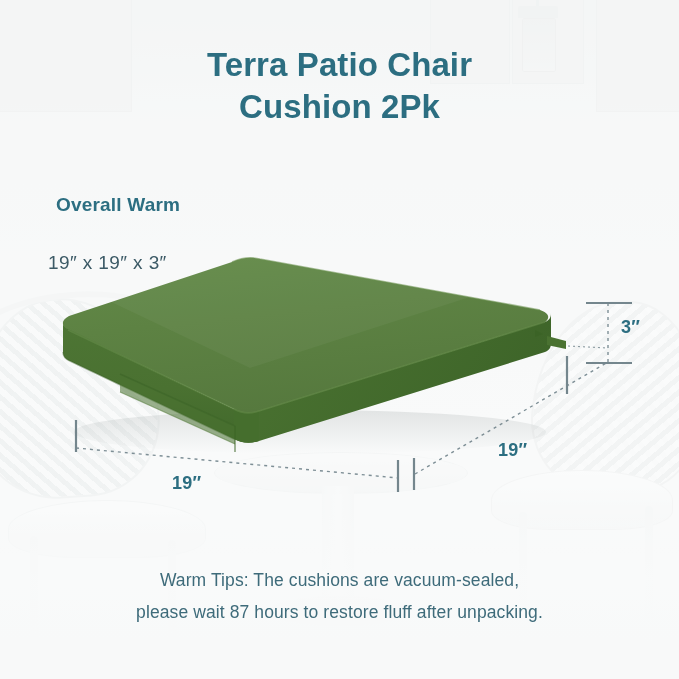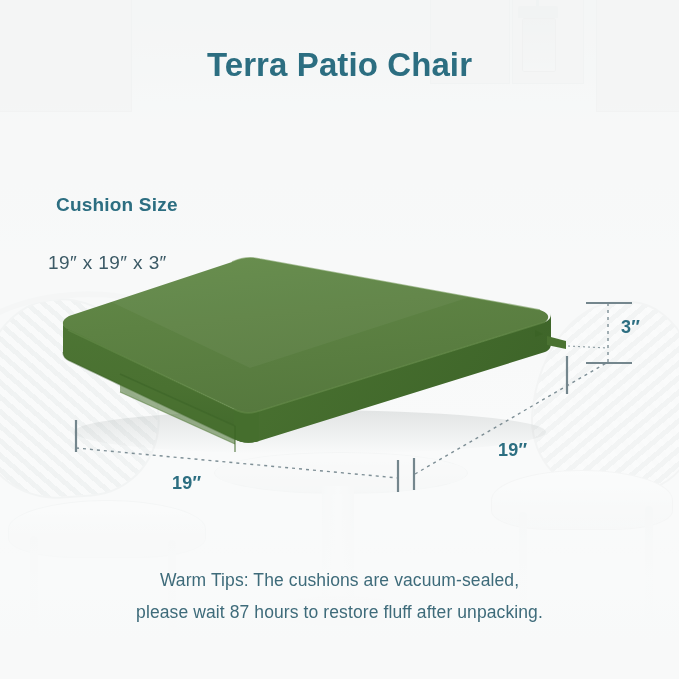--- a/index.html
+++ b/index.html
@@ -349,23 +349,24 @@
     <path d="M 120,374 L 235,426" fill="none" stroke="#3f6729" stroke-width="1.5" opacity=".7"></path>
     <path d="M 120,392 L 235,444" fill="none" stroke="#557c3c" stroke-width="1.3" opacity=".55"></path>
     <path d="M 235,426 L 235,452" fill="none" stroke="#3b6325" stroke-width="1.6" opacity=".6"></path>
 
     <path d="M 547,336 L 566,341 L 566,349 L 547,345 Z" fill="#4a7231"></path>
     <path d="M 535,330 l 8,4 -8,3 z" fill="#3b6325" opacity=".8"></path>
   </svg>
 
   <div class="title">
     <span>Terra Patio Chair</span>
+    <span class="line2">Cushion 2Pk</span>
   </div>
 
-  <div class="size-heading">Cushion Size</div>
+  <div class="size-heading">Overall Warm</div>
   <div class="size-value">19″ x 19″ x 3″</div>
 
   <div class="dim-label dim-3">3″</div>
   <div class="dim-label dim-19r">19″</div>
   <div class="dim-label dim-19b">19″</div>
 
   <div class="tips">
     <span>Warm Tips: The cushions are vacuum-sealed,</span>
     <span class="t2">please wait 87 hours to restore fluff after unpacking.</span>
   </div>

